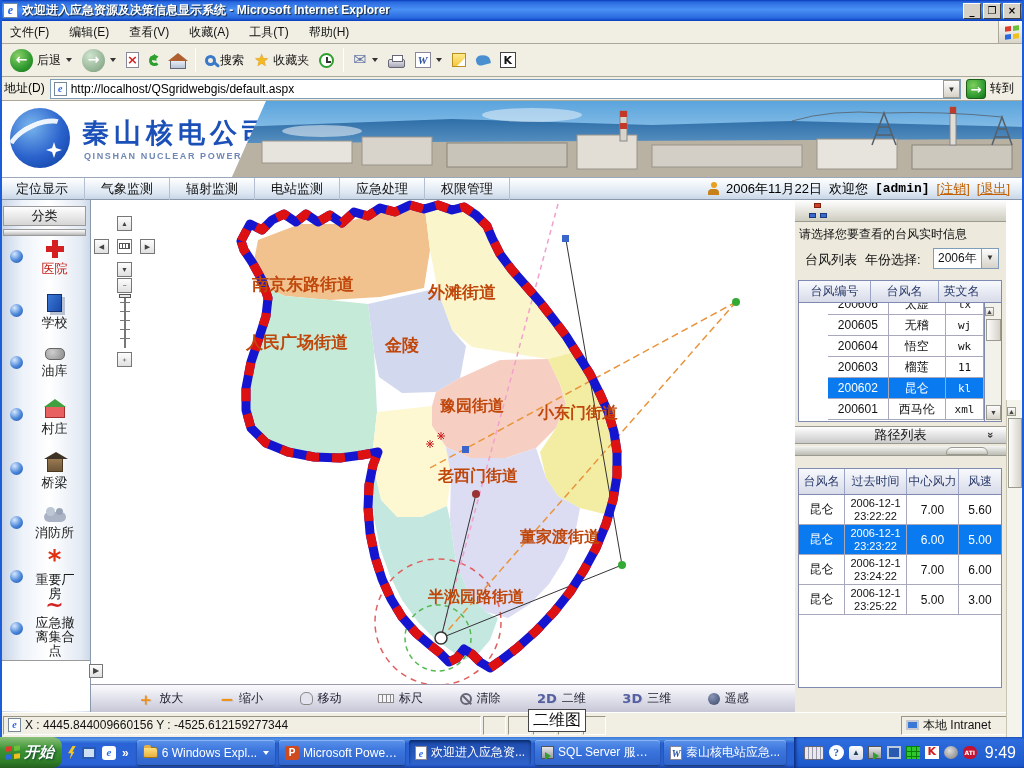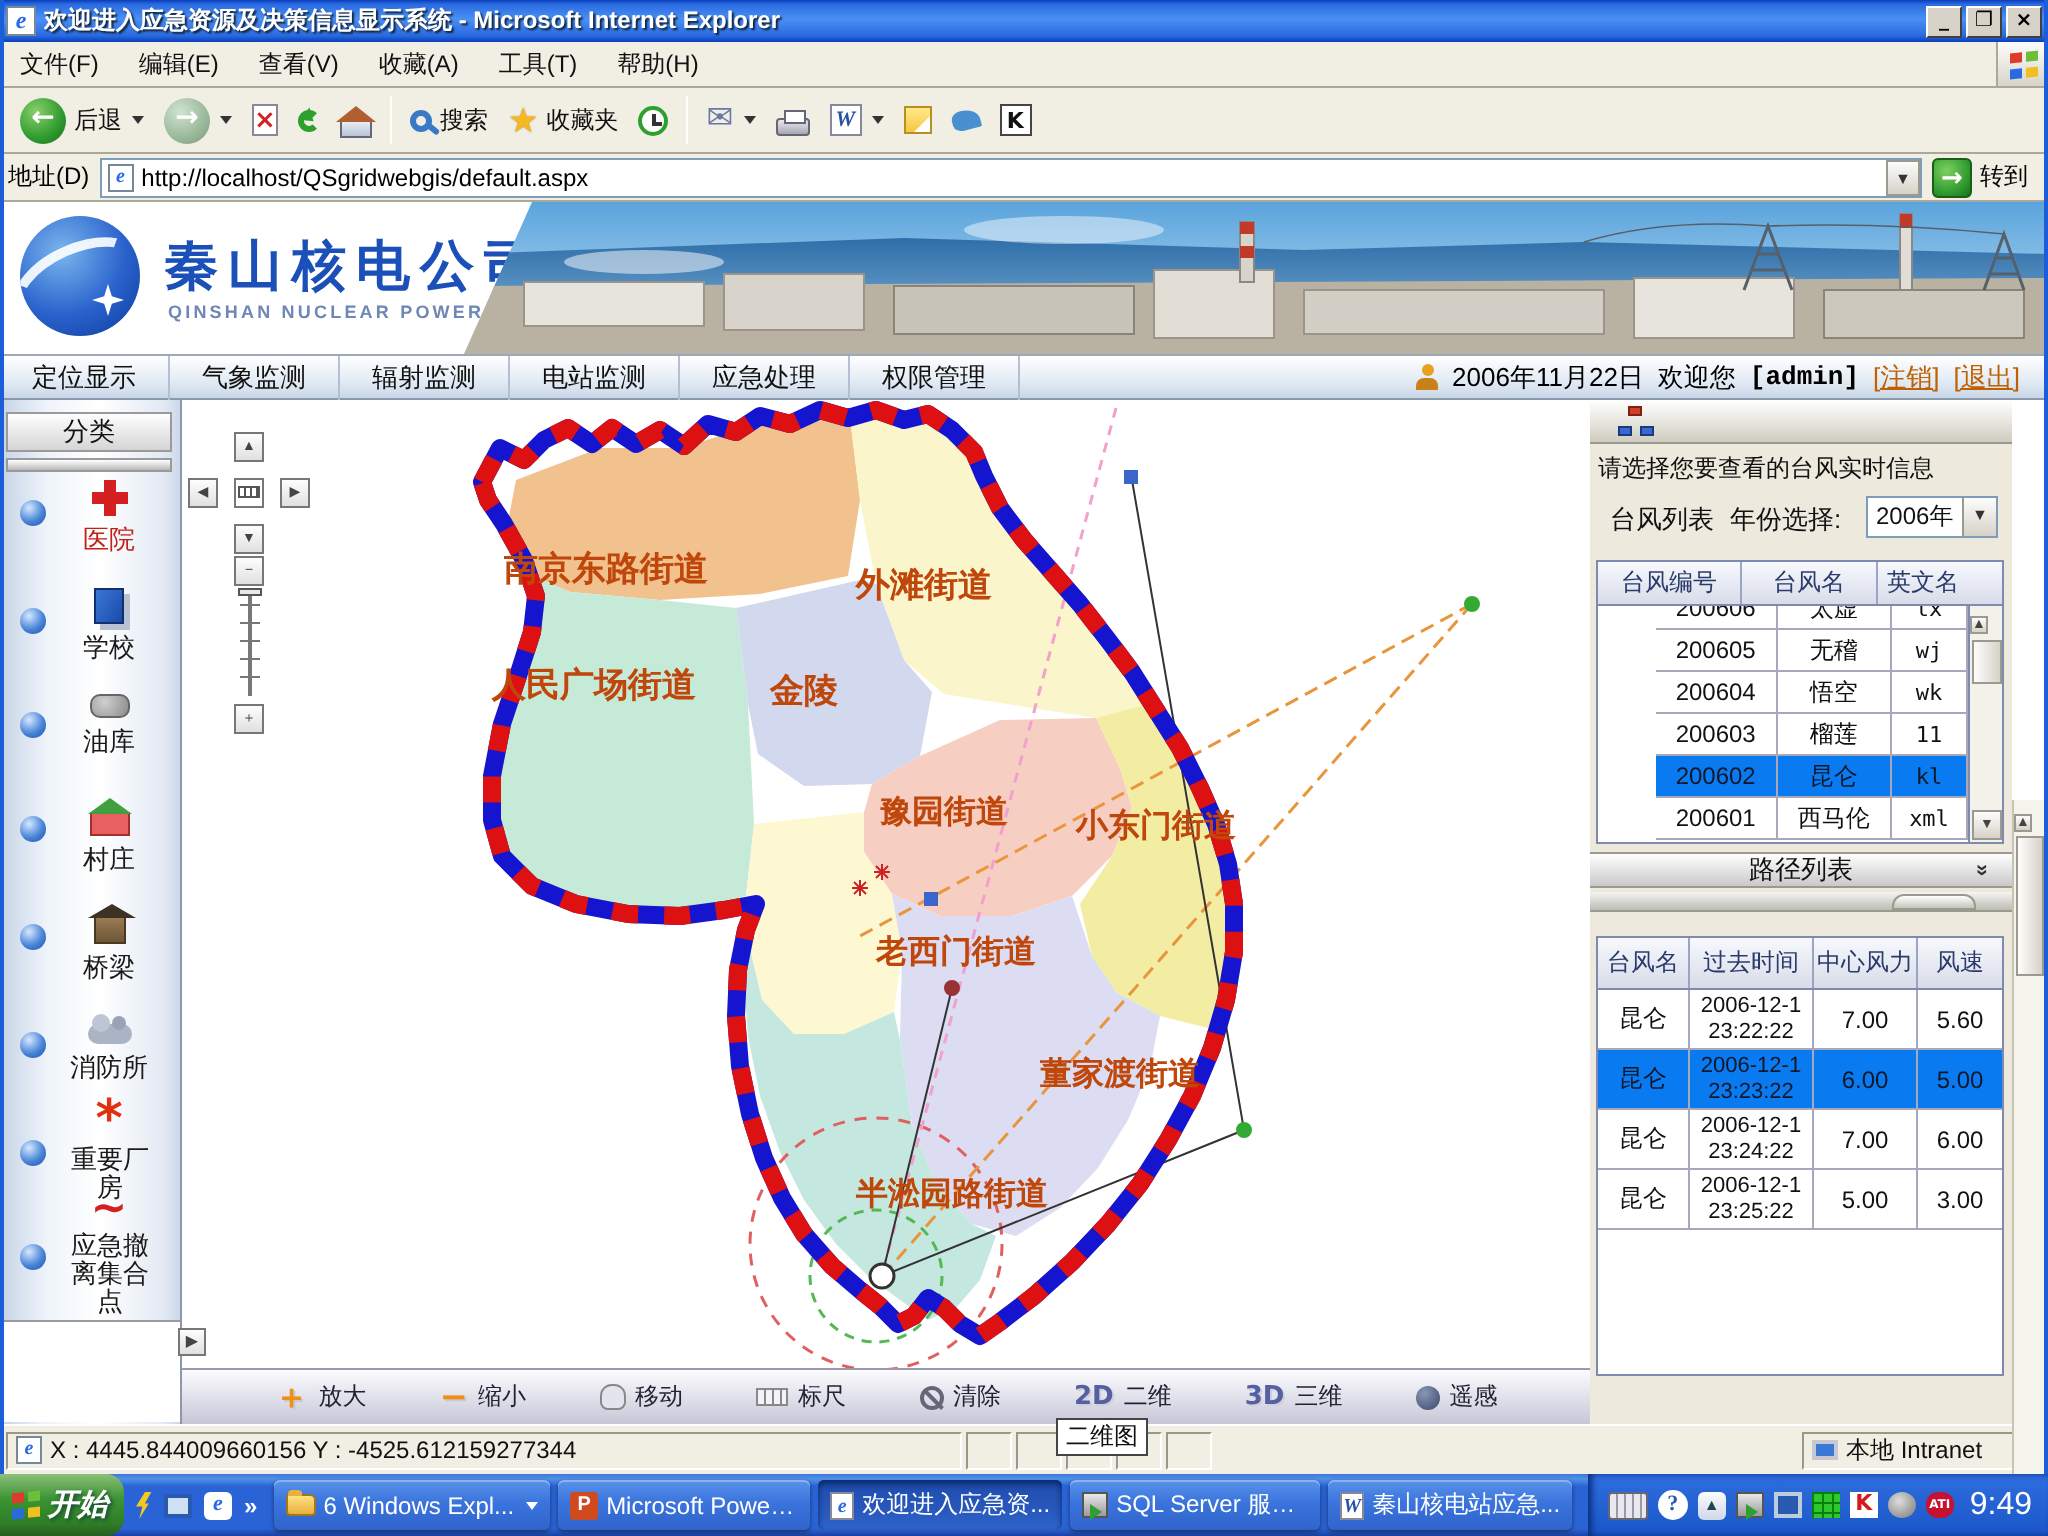--- a/index.html
+++ b/index.html
@@ -214,21 +214,21 @@
   .t1 { position:absolute; left:3px; top:80px; width:204px; background:#fff; border:1px solid #8089b0; }
   .thead-row { display:flex; height:22px; background:linear-gradient(#f7f9fd,#d8dce9);
     border-bottom:1px solid #8089b0; color:#2a3a6a; }
   .thead-row .hc { display:flex; align-items:center; justify-content:center; border-right:1px solid #9aa4c4; font-size:12px; }
   .t1 .c1{width:72px;} .t1 .c2{width:68px;} .t1 .c3{width:45px; border-right:none;}
   .t1-viewport { position:relative; height:118px; overflow:hidden; margin-right:17px; }
   .t1-inner { margin-top:-9px;margin-left:29px; }
   .trow { display:flex; height:21px; border-bottom:1px solid #a8a8bc; background:#fff; color:#111; }
   .trow .dc { display:flex; align-items:center; justify-content:center; border-right:1px solid #a8a8bc; font-size:12px; }
   .trow .dc.mono { font-family:"DejaVu Sans Mono",monospace; font-size:11px; }
-  .trow.sel { background:#0a7af0; color:#0f172a; }
+  .trow.sel { background:#0a7af0; color:#ffffff; }
   .t1-scroll { position:absolute; right:0; top:22px; bottom:0; width:17px; background:#f2f1ea; border-left:1px solid #8089b0; }
   .sbtn { width:15px; height:15px; background:linear-gradient(#fdfdfd,#d6d2c8); border:1px solid #9a9a8e;
     font-size:7px; text-align:center; line-height:13px; color:#444; margin:1px auto; }
   .sthumb { width:15px; height:22px; margin:1px auto; background:linear-gradient(90deg,#fdfdfd,#d6d2c8);
     border:1px solid #9a9a8e; }
   .t1-scroll .down { position:absolute; bottom:0; left:0; }
 
   .rp-pathheader { position:absolute; left:0; top:226px; width:211px; height:18px;
     background:linear-gradient(#ffffff,#c9c9c9); border-top:1px solid #9a9a8e; border-bottom:1px solid #9a9a8e;
     display:flex; align-items:center;padding-left:18px; }
@@ -256,21 +256,21 @@
   
   .statusbar { position:absolute; left:0; top:712px; width:1024px; height:25px; background:#f1efe3;
     border-top:1px solid #fff; display:flex; align-items:center; padding:2px 3px; gap:2px; font-size:12px; color:#111; }
   .spane { height:19px; display:flex; align-items:center; padding:0 4px; gap:4px;
     border:1px solid; border-color:#9b9786 #fff #fff #9b9786; }
   .spane.big { width:478px; }
   .spane.small { width:23px; }
   .spane.zone { width:120px; margin-left:auto; }
   .minimon { position:relative; width:13px; height:10px; background:#3a78d8; border:2px solid #c8c8d0; }
   .tooltip2d { position:absolute; left:528px; top:709px; background:#fff; border:1px solid #444;
-    padding:0 4px; font-size:12px; color:#111; z-index:60; }
+    padding:0 4px; font-size:16px; color:#111; z-index:60; }
 
   
   .taskbar { position:absolute; left:0; top:737px; width:1024px; height:31px;
     background:linear-gradient(#3f77dc,#4f92e6 8%,#2a63d6 20%,#2a63d6 88%,#1941a5);
     display:flex; align-items:center; z-index:70; }
   .startbtn { height:31px; width:62px; border-radius:0 9px 9px 0;
     background:linear-gradient(#8cc07a,#3c9433 40%,#2f7d27 80%,#255f1e);
     display:flex; align-items:center; gap:4px; padding-left:6px;
     color:#fff; font:bold italic 15px "Liberation Sans",sans-serif; text-shadow:1px 1px 2px #143; }
   .ql { display:flex; align-items:center; gap:6px; padding:0 6px; }

